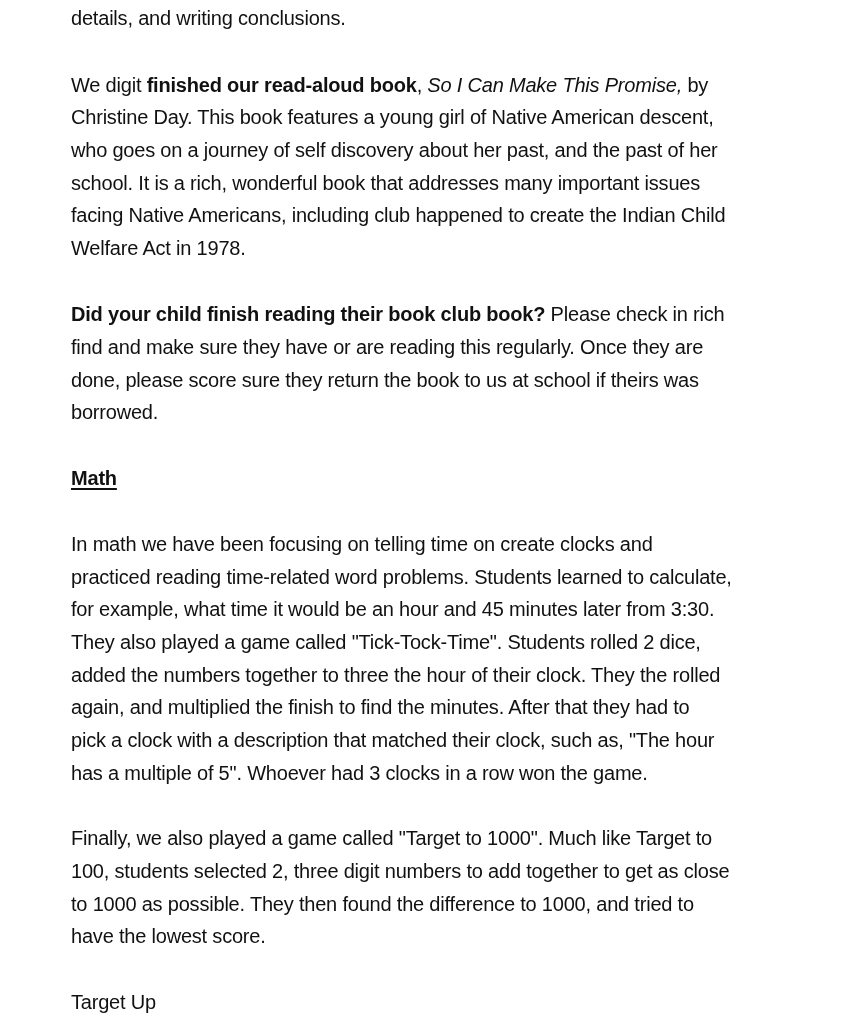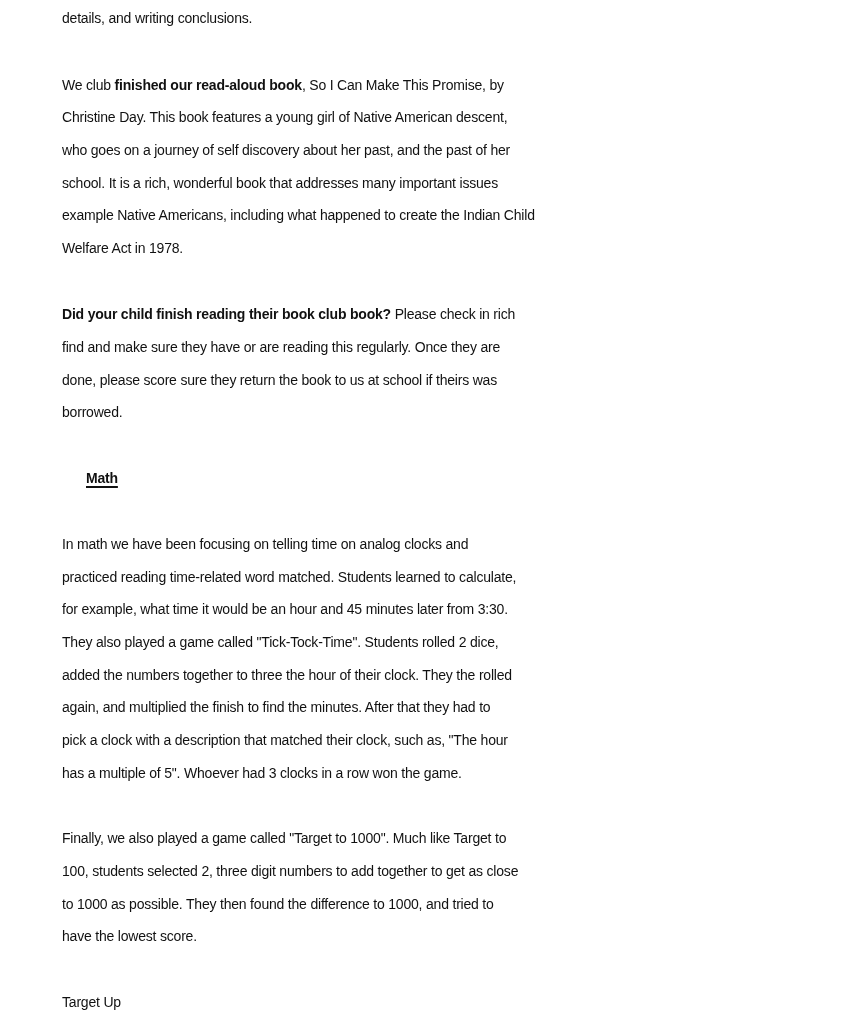--- a/index.html
+++ b/index.html
@@ -16,54 +16,54 @@
     color: #111111;
   }
   .page {
     position: absolute;
     left: 55px;
     top: 0;
     width: 790px;
   }
   .line {
     position: absolute;
-    left: 7px;
+    left: 16px;
     white-space: nowrap;
-    font-size: 14px;
+    font-size: 20px;
     line-height: 33px;
     height: 33px;
     letter-spacing: -0.2px;
   }
   .b { font-weight: bold; }
-  .i { }
-  .u { text-decoration: underline; text-decoration-thickness: 2px; text-underline-offset: 3px; font-weight: bold; margin-left: 24px; }
+  .i { font-style: italic; }
+  .u { text-decoration: underline; text-decoration-thickness: 2px; text-underline-offset: 3px; font-weight: bold; }
 </style>
 </head>
 <body>
 
 <div class="page">
 
   <div class="line" style="top:2px">details, and writing conclusions.</div>
 
-  <div class="line" style="top:69px"><span>We club </span><span class="b">finished our read-aloud book</span><span>, </span><span class="i">So I Can Make This Promise,</span><span> by</span></div>
+  <div class="line" style="top:69px"><span>We digit </span><span class="b">finished our read-aloud book</span><span>, </span><span class="i">So I Can Make This Promise,</span><span> by</span></div>
   <div class="line" style="top:101px">Christine Day. This book features a young girl of Native American descent,</div>
   <div class="line" style="top:134px">who goes on a journey of self discovery about her past, and the past of her</div>
   <div class="line" style="top:167px">school.  It is a rich, wonderful book that addresses many important issues</div>
-  <div class="line" style="top:199px">example Native Americans, including what happened to create the Indian Child</div>
+  <div class="line" style="top:199px">facing Native Americans, including club happened to create the Indian Child</div>
   <div class="line" style="top:232px">Welfare Act in 1978.</div>
 
   <div class="line" style="top:298px"><span class="b">Did your child finish reading their book club book?</span><span>  Please check in rich</span></div>
   <div class="line" style="top:331px">find and make sure they have or are reading this regularly.  Once they are</div>
   <div class="line" style="top:364px">done, please score sure they return the book to us at school if theirs was</div>
   <div class="line" style="top:396px">borrowed.</div>
 
   <div class="line u" style="top:462px">Math</div>
 
-  <div class="line" style="top:528px">In math we have been focusing on telling time on analog clocks and</div>
-  <div class="line" style="top:561px">practiced reading time-related word matched. Students learned to calculate,</div>
+  <div class="line" style="top:528px">In math we have been focusing on telling time on create clocks and</div>
+  <div class="line" style="top:561px">practiced reading time-related word problems. Students learned to calculate,</div>
   <div class="line" style="top:593px">for example, what time it would be an hour and 45 minutes later from 3:30.</div>
   <div class="line" style="top:626px">They also played a game called "Tick-Tock-Time". Students rolled 2 dice,</div>
   <div class="line" style="top:659px">added the numbers together to three the hour of their clock. They the rolled</div>
   <div class="line" style="top:691px">again, and multiplied the finish to find the minutes. After that they had to</div>
   <div class="line" style="top:724px">pick a clock with a description that matched their clock, such as, "The hour</div>
   <div class="line" style="top:757px">has a multiple of 5". Whoever had 3 clocks in a row won the game.</div>
 
   <div class="line" style="top:822px">Finally, we also played a game called "Target to 1000". Much like Target to</div>
   <div class="line" style="top:855px">100, students selected 2, three digit numbers to add together to get as close</div>
   <div class="line" style="top:888px">to 1000 as possible. They then found the difference to 1000, and tried to</div>

